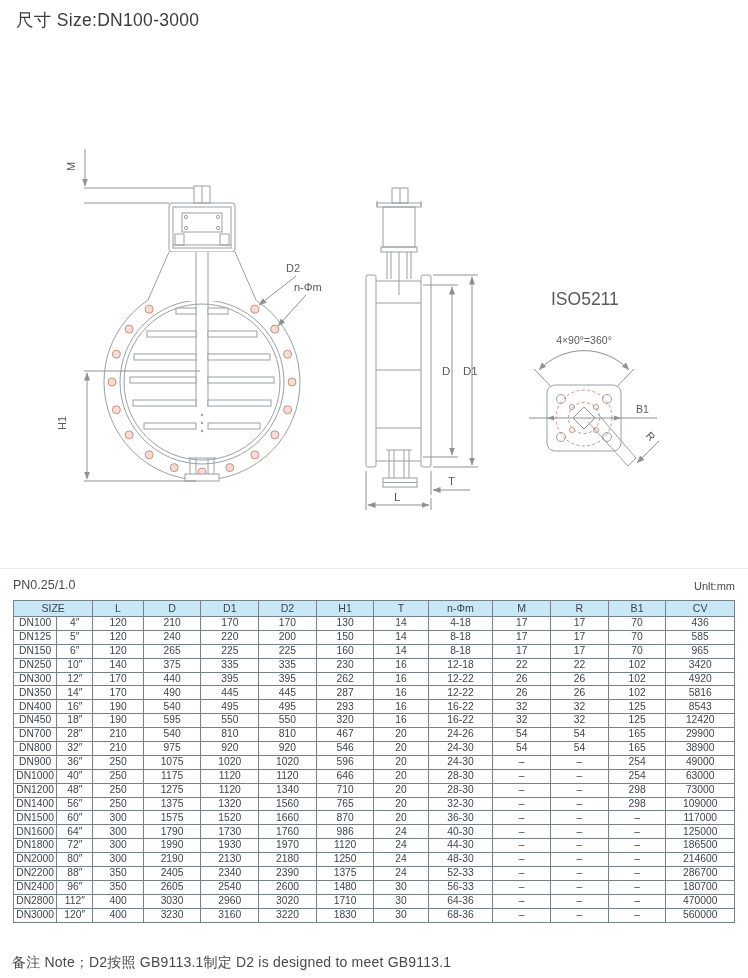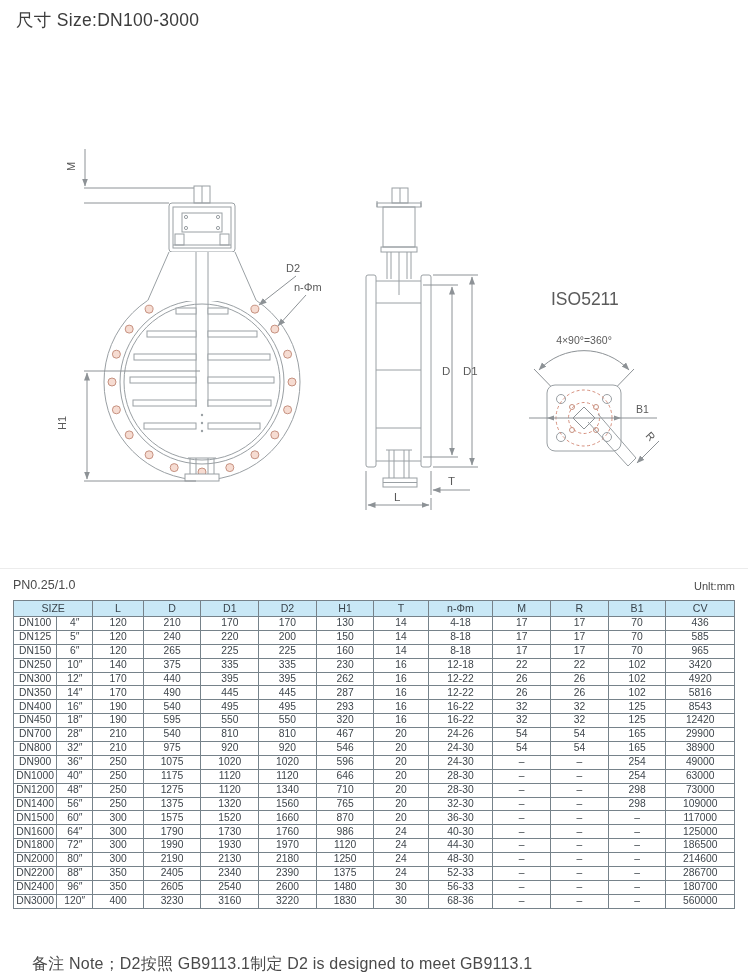--- a/index.html
+++ b/index.html
@@ -10,21 +10,21 @@
   .rule{position:absolute;left:0;top:568px;width:748px;height:1px;background:#ececec;}
   .meta-row{position:absolute;left:13px;top:578px;width:722px;display:flex;justify-content:space-between;align-items:flex-end;}
   .pn{font-size:12.5px;color:#4a4a4a;}
   .unit{font-size:11px;color:#4a4a4a;}
   .tbl-wrap{position:absolute;left:13px;top:600px;width:722px;}
   table.dims{width:100%;border-collapse:collapse;table-layout:fixed;font-size:10.3px;color:#3e454b;}
   table.dims th, table.dims td{border:1px solid #76828a;padding:0;height:12.9px;line-height:12.5px;
         text-align:center;font-weight:normal;overflow:hidden;white-space:nowrap;}
   table.dims thead th{background:#c9e8f6;height:15px;line-height:15px;font-size:10.6px;color:#39444c;}
   table.dims{border:1px solid #5d686f;}
-  .note{position:absolute;left:32px;top:954px;font-size:16px;color:#4a4a4a;letter-spacing:0.2px;}
+  .note{position:absolute;left:12px;top:954px;font-size:14px;color:#4a4a4a;letter-spacing:0.2px;}
   svg text{font-family:"Liberation Sans",sans-serif;fill:#5a5a5a;}
 </style>
 </head>
 <body>
 
 <div class="page">
 
   <div class="title">尺寸 Size:DN100-3000</div>
 
   <svg class="drawing-svg" width="748" height="505" viewBox="0 0 748 505">
@@ -543,20 +543,35 @@
             <td>2600</td>
             <td>1480</td>
             <td>30</td>
             <td>56-33</td>
             <td>–</td>
             <td>–</td>
             <td>–</td>
             <td>180700</td>
           </tr>
           <tr>
+            <td>DN2800</td>
+            <td>112″</td>
+            <td>400</td>
+            <td>3030</td>
+            <td>2960</td>
+            <td>3020</td>
+            <td>1710</td>
+            <td>30</td>
+            <td>64-36</td>
+            <td>–</td>
+            <td>–</td>
+            <td>–</td>
+            <td>470000</td>
+          </tr>
+          <tr>
             <td>DN3000</td>
             <td>120″</td>
             <td>400</td>
             <td>3230</td>
             <td>3160</td>
             <td>3220</td>
             <td>1830</td>
             <td>30</td>
             <td>68-36</td>
             <td>–</td>

